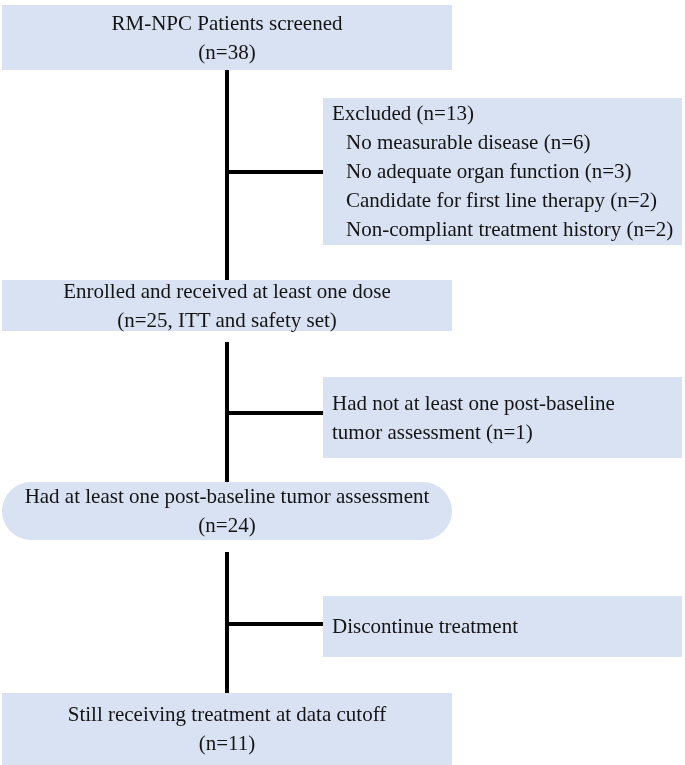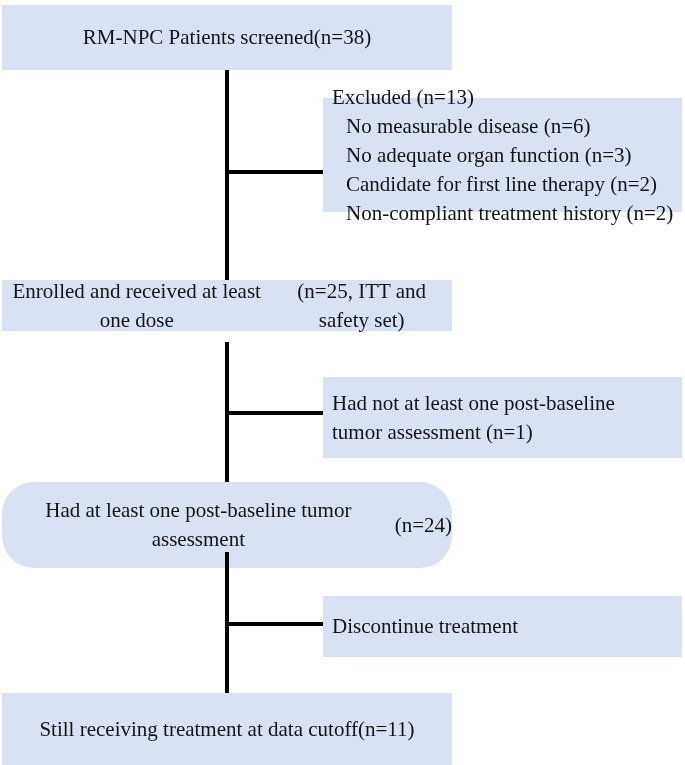--- a/index.html
+++ b/index.html
@@ -20,21 +20,21 @@
     position: absolute;
     background: #d9e2f3;
     font-size: 21px;
     line-height: 29px;
     box-sizing: border-box;
   }
   .box.main {
     left: 2px;
     width: 450px;
     display: flex;
-    flex-direction: row;
+    flex-direction: column;
     align-items: center;
     justify-content: center;
     text-align: center;
   }
   .box.side {
     left: 323px;
     width: 359px;
     display: flex;
     flex-direction: column;
     justify-content: center;
@@ -68,31 +68,31 @@
   <div class="box main" style="top:5px;height:65px;">
     <span class="txt">RM-NPC Patients screened</span>
     <span class="txt">(n=38)</span>
   </div>
 
   <div class="box main" style="top:280px;height:51px;">
     <span class="txt">Enrolled and received at least one dose</span>
     <span class="txt">(n=25, ITT and safety set)</span>
   </div>
 
-  <div class="box main" style="top:482px;height:86px;border-radius:32px;">
+  <div class="box main" style="top:482px;height:58px;border-radius:32px;">
     <span class="txt">Had at least one post-baseline tumor assessment</span>
     <span class="txt">(n=24)</span>
   </div>
 
   <div class="box main" style="top:693px;height:72px;">
     <span class="txt">Still receiving treatment at data cutoff</span>
     <span class="txt">(n=11)</span>
   </div>
 
-  <div class="box side" style="top:98px;height:114px;">
+  <div class="box side" style="top:98px;height:147px;">
     <span class="txt">Excluded (n=13)</span>
     <span class="txt indent">No measurable disease (n=6)</span>
     <span class="txt indent">No adequate organ function (n=3)</span>
     <span class="txt indent">Candidate for first line therapy (n=2)</span>
     <span class="txt indent">Non-compliant treatment history (n=2)</span>
   </div>
 
   <div class="box side" style="top:377px;height:81px;">
     <span class="txt">Had not at least one post-baseline</span>
     <span class="txt">tumor assessment (n=1)</span>

